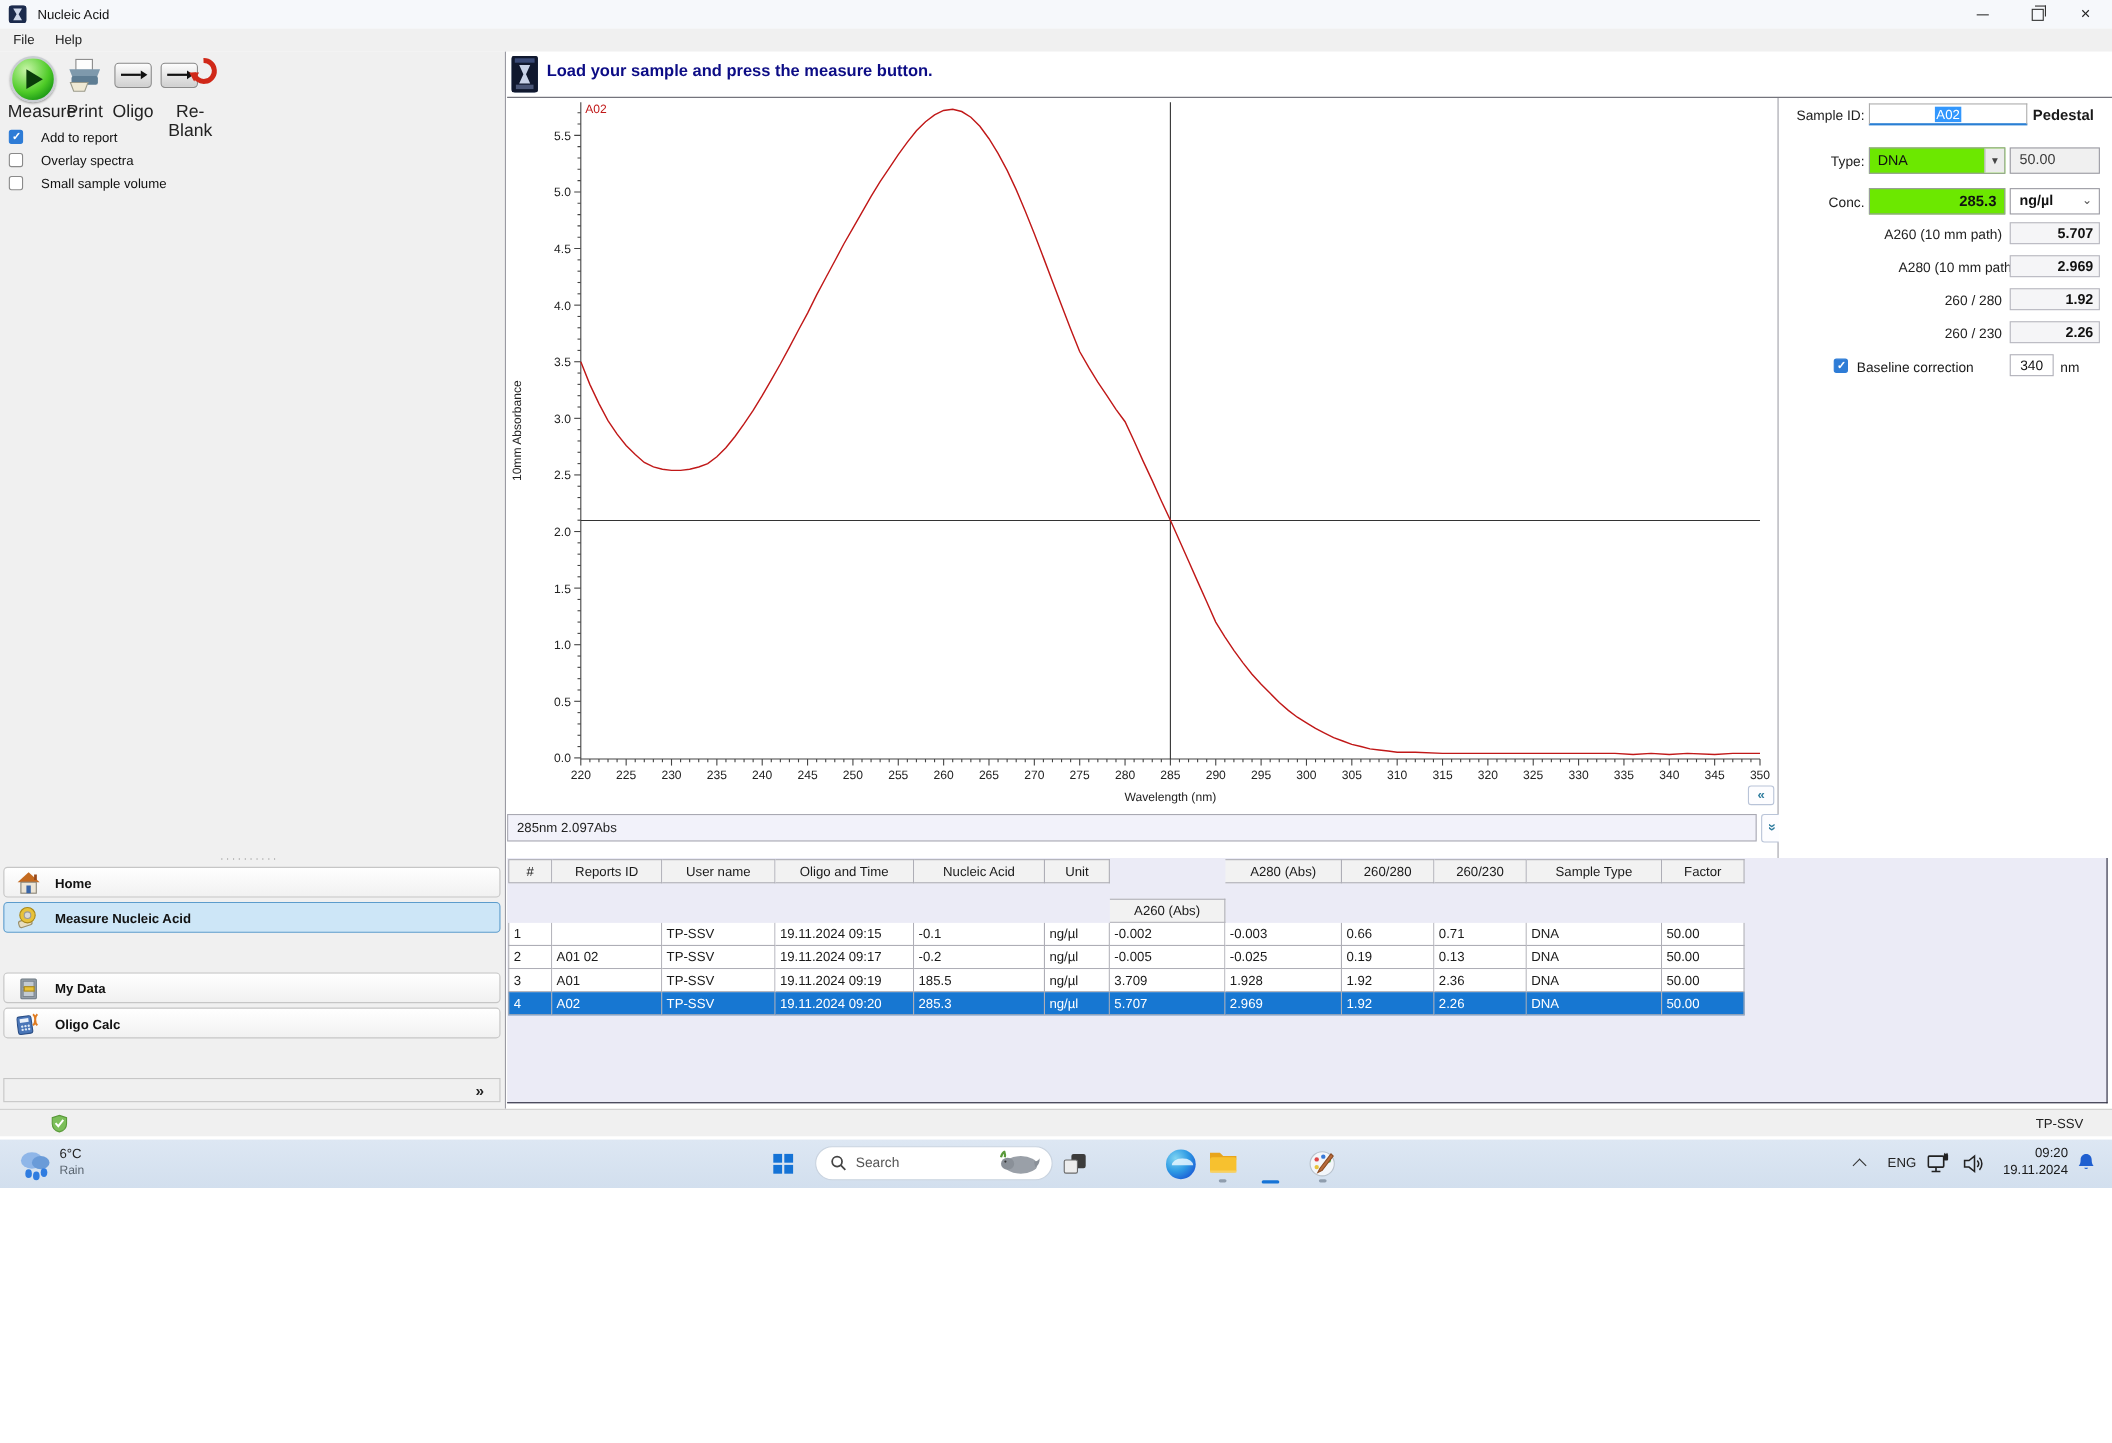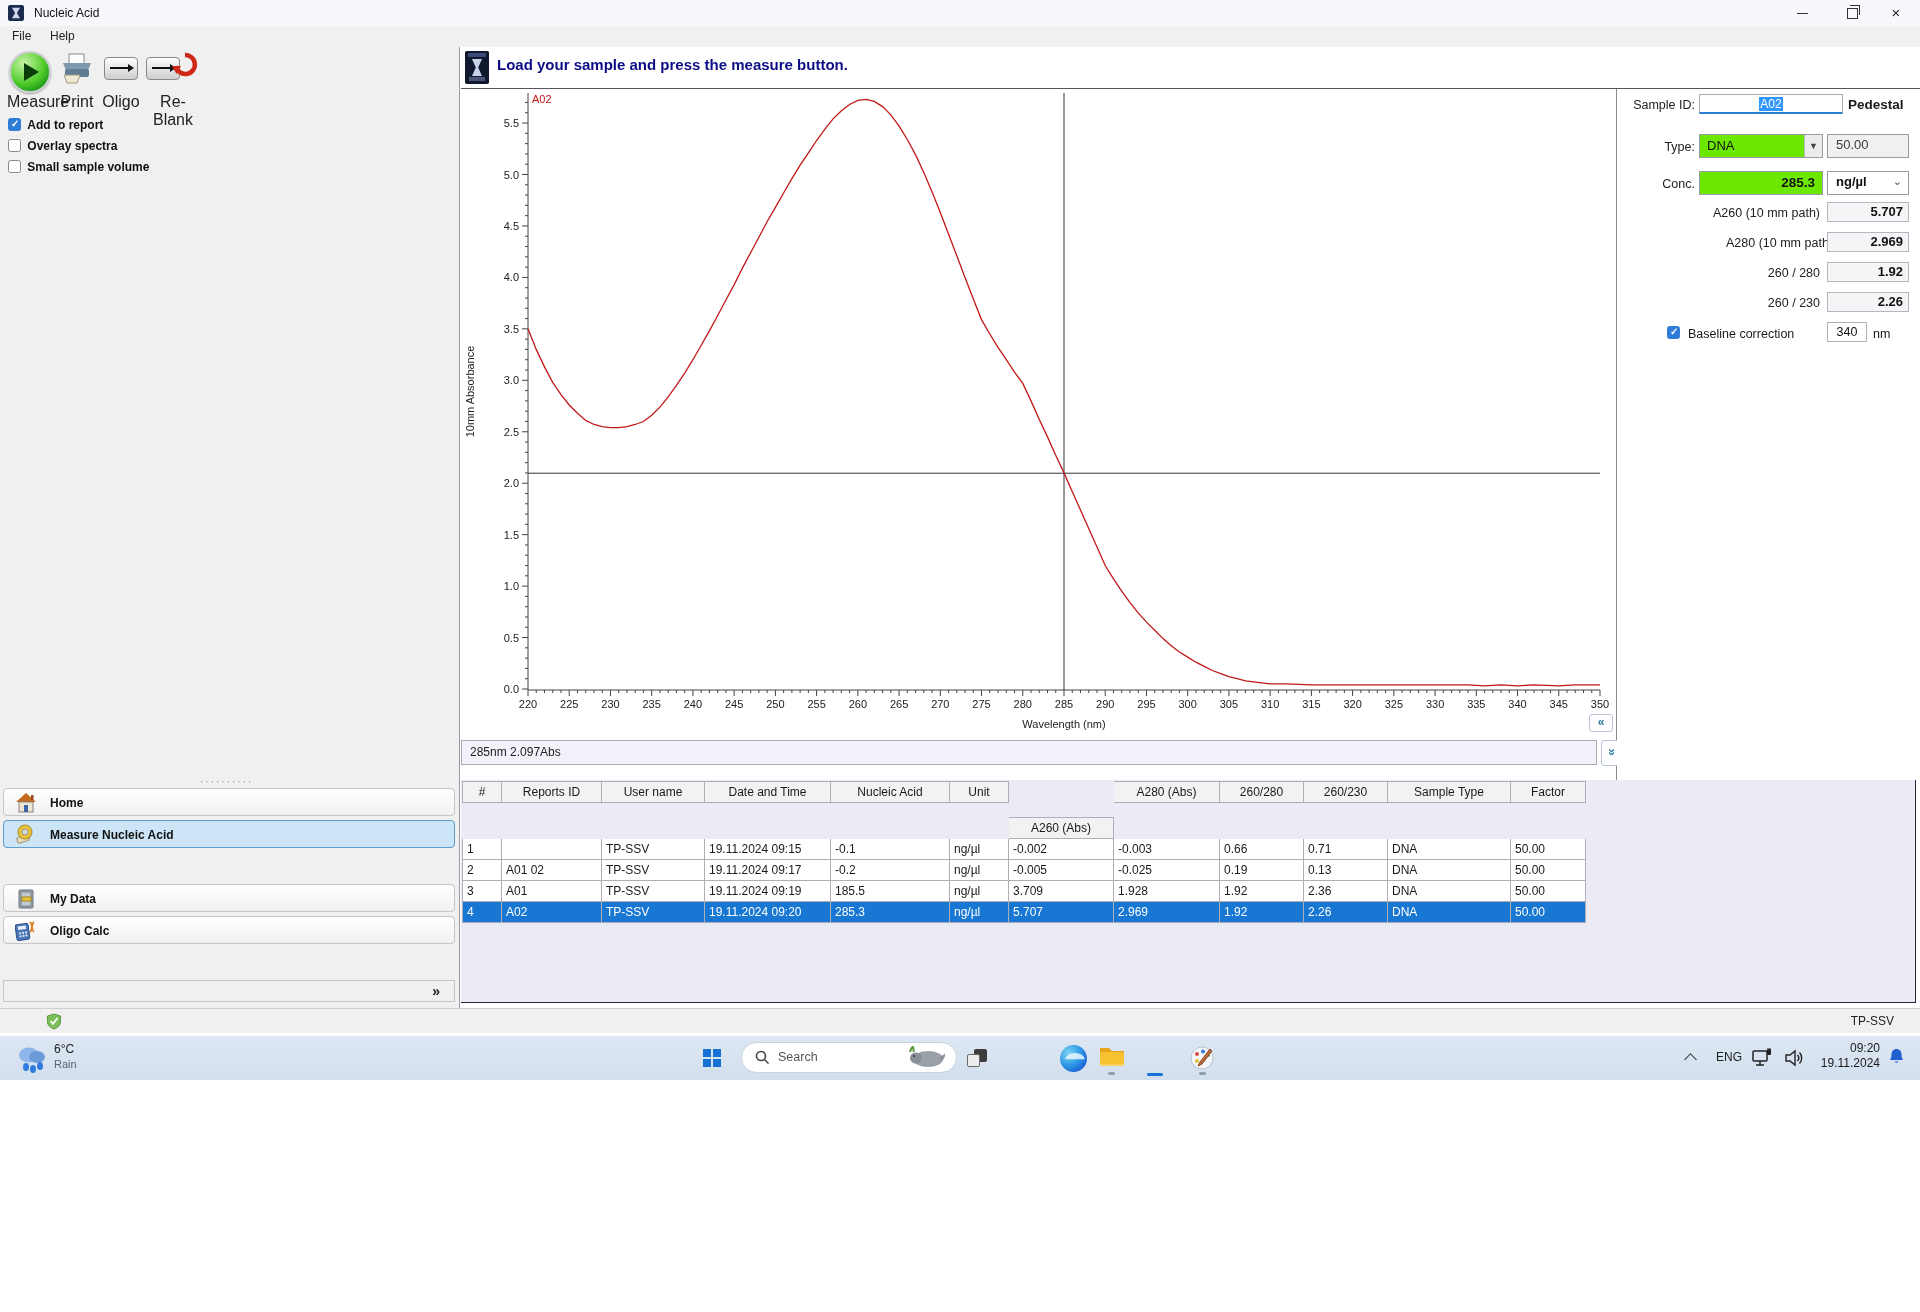--- a/index.html
+++ b/index.html
@@ -22,21 +22,21 @@
   .toolbtn-label{font-size:16px;color:#222;text-align:center;}
   .measure-circle{width:38px;height:38px;border-radius:50%;background:radial-gradient(circle at 35% 28%,#c8f5a8,#4ecb27 55%,#0f8d12 85%);border:2px solid #c9cdd2;box-shadow:0 1px 2px rgba(0,0,0,.35);}
   .measure-tri{position:absolute;left:13px;top:10px;width:0;height:0;border-left:15px solid #0a3d0a;border-top:9px solid transparent;border-bottom:9px solid transparent;}
   .blank-rect{width:32px;height:21px;border:1px solid #8a8a8a;border-radius:4px;background:linear-gradient(180deg,#fdfdfd,#cfcfcf);}
   .arrow-line{position:absolute;left:5px;top:9px;width:18px;height:1.6px;background:#111;}
   .arrow-head{position:absolute;right:3px;top:6px;width:0;height:0;border-left:6px solid #111;border-top:4px solid transparent;border-bottom:4px solid transparent;}
   
   .cb{width:13px;height:13px;border:1px solid #8a8a8a;border-radius:2.5px;background:#fff;display:inline-block;box-sizing:border-box;position:relative;}
   .cb.checked{background:#2e7cd6;border-color:#2e7cd6;}
   .cb.checked::after{content:"✓";position:absolute;left:2px;top:-1px;color:#fff;font-size:10px;font-weight:bold;}
-  .cb-label{margin-left:3px;vertical-align:2px;color:#111;font-weight:bold;}
+  .cb-label{margin-left:13px;vertical-align:2px;color:#111;}
   
   .side-item{left:3px;width:452px;height:28px;border:1px solid #c6c6c6;border-radius:4px;background:linear-gradient(180deg,#ffffff,#f1f1f1);box-sizing:border-box;}
   .side-item.selected{background:#cde6f7;border:1px solid #5c9ccc;padding-left:16px;}
   .side-label{position:absolute;left:46px;top:7px;font-weight:bold;font-size:12px;color:#111;}
   .side-ico{position:absolute;left:11px;top:3px;}
   .side-bottom{left:3px;width:452px;height:22px;background:#f0f0f0;border:1px solid #c6c6c6;box-sizing:border-box;}
   .splitdots{color:#8a8a8a;font-size:10px;letter-spacing:2px;}
   
   .banner{left:461px;top:47px;width:1459px;height:42px;background:#fff;border-bottom:1px solid #55555f;box-sizing:border-box;}
   .banner-text{position:absolute;left:36px;top:9px;font-size:15px;font-weight:bold;color:#0c0c85;}
@@ -509,21 +509,21 @@
     <div class="smallinput" style="left:210px;top:233px;width:40px;height:20px;padding-top:2px;">340</div>
     <span class="abs" style="left:256px;top:238px;font-size:12.5px;">nm</span>
   </div>
 
   <div class="abs tablepanel">
     <div class="tbl" id="results-table">
         <div class="tr">
           <div class="th" style="width: 40px;">#</div>
           <div class="th" style="width: 100px;">Reports ID</div>
           <div class="th" style="width: 103px;">User name</div>
-          <div class="th" style="width: 126px;">Date and Time</div>
+          <div class="th" style="width: 126px;">Oligo and Time</div>
           <div class="th" style="width: 119px;">Nucleic Acid</div>
           <div class="th" style="width: 59px;">Unit</div>
           <div class="th" style="width: 105px; margin-top: 36px;">A260 (Abs)</div>
           <div class="th" style="width: 106px;">A280 (Abs)</div>
           <div class="th" style="width: 84px;">260/280</div>
           <div class="th" style="width: 84px;">260/230</div>
           <div class="th" style="width: 123px;">Sample Type</div>
           <div class="th" style="width: 75px;">Factor</div>
         </div>
         <div class="tr">

